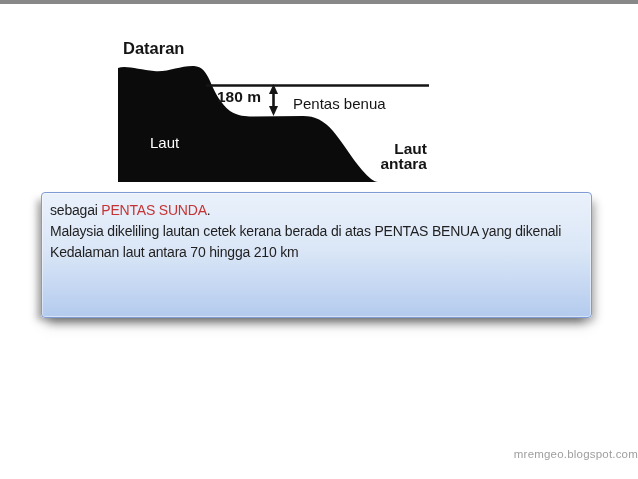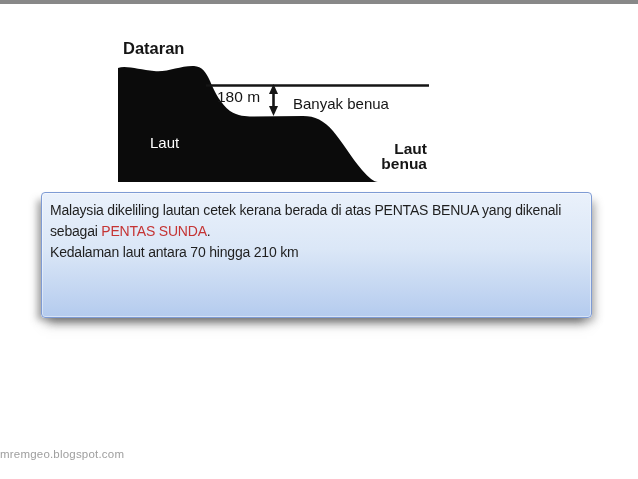--- a/index.html
+++ b/index.html
@@ -18,21 +18,21 @@
     left: 0; top: 0;
     width: 638px; height: 190px;
   }
   .diagram-label {
     position: absolute;
     color: #151515;
     white-space: nowrap;
     line-height: 1.05;
   }
   .lbl-dataran   { left: 123px; top: 36px;  font-size: 16.5px; font-weight: bold; }
-  .lbl-depth     { left: 217px; top: 85px;  font-size: 15.5px; font-weight: normal; }
+  .lbl-depth     { left: 217px; top: 85px;  font-size: 15.5px; font-weight: bold; }
   .lbl-pentas    { left: 293px; top: 92px;  font-size: 15px;   font-weight: normal; }
   .lbl-benua     { left: 150px; top: 131px; font-size: 15px;   font-weight: normal; color: #ffffff; }
   .lbl-lautdalam { left: 371px; top: 137px; width: 56px; font-size: 15.5px; font-weight: bold;
                    text-align: right; line-height: 15px; }
   
   .info-box {
     position: absolute;
     left: 41px; top: 188px;
     width: 551px; height: 126px;
     box-sizing: border-box;
@@ -52,21 +52,21 @@
   .info-line {
     white-space: nowrap;
     line-height: 21px;
   }
   .hl-red { font-weight: normal; }
   
   .footer {
     position: absolute;
     left: 0; top: 444px;
     width: 100%;
-    text-align: left;
+    text-align: right;
     font-size: 11.5px;
     color: #9e9e9e;
     letter-spacing: 0.2px;
   }
 </style>
 </head>
 <body>
 
 <div class="slide">
 
@@ -84,30 +84,30 @@
     <line x1="206" y1="81.5" x2="429" y2="81.5" stroke-width="2.6" style="stroke: rgb(21, 21, 21);"></line>
     <g style="stroke: rgb(21, 21, 21); fill: rgb(21, 21, 21);">
       <line x1="273.5" y1="85" x2="273.5" y2="107" stroke-width="2.6"></line>
       <polygon points="273.5,80 269,90 278,90" stroke-width="0"></polygon>
       <polygon points="273.5,112 269,102 278,102" stroke-width="0"></polygon>
     </g>
   </svg>
 
   <div class="diagram-label lbl-dataran">Dataran</div>
   <div class="diagram-label lbl-depth">180 m</div>
-  <div class="diagram-label lbl-pentas">Banyak benua</div>
+  <div class="diagram-label lbl-pentas">Pentas benua</div>
   <div class="diagram-label lbl-benua">Laut</div>
   <div class="diagram-label lbl-lautdalam">
     <div>Laut</div>
-    <div>benua</div>
+    <div>antara</div>
   </div>
 
   <div class="info-box" style="border-color: rgb(126, 155, 212); color: rgb(31, 31, 31);">
-    <div class="info-line">Malaysia dikeliling lautan cetek kerana berada di atas PENTAS BENUA yang dikenali</div>
     <div class="info-line">
       <span>sebagai </span><span class="hl-red" style="color: rgb(197, 52, 52);">PENTAS SUNDA</span><span>.</span>
     </div>
+    <div class="info-line">Malaysia dikeliling lautan cetek kerana berada di atas PENTAS BENUA yang dikenali</div>
     <div class="info-line">Kedalaman laut antara 70 hingga 210 km</div>
   </div>
 
   <div class="footer" style="color: rgb(158, 158, 158);">mremgeo.blogspot.com</div>
 
 </div>
 
 </body></html>

